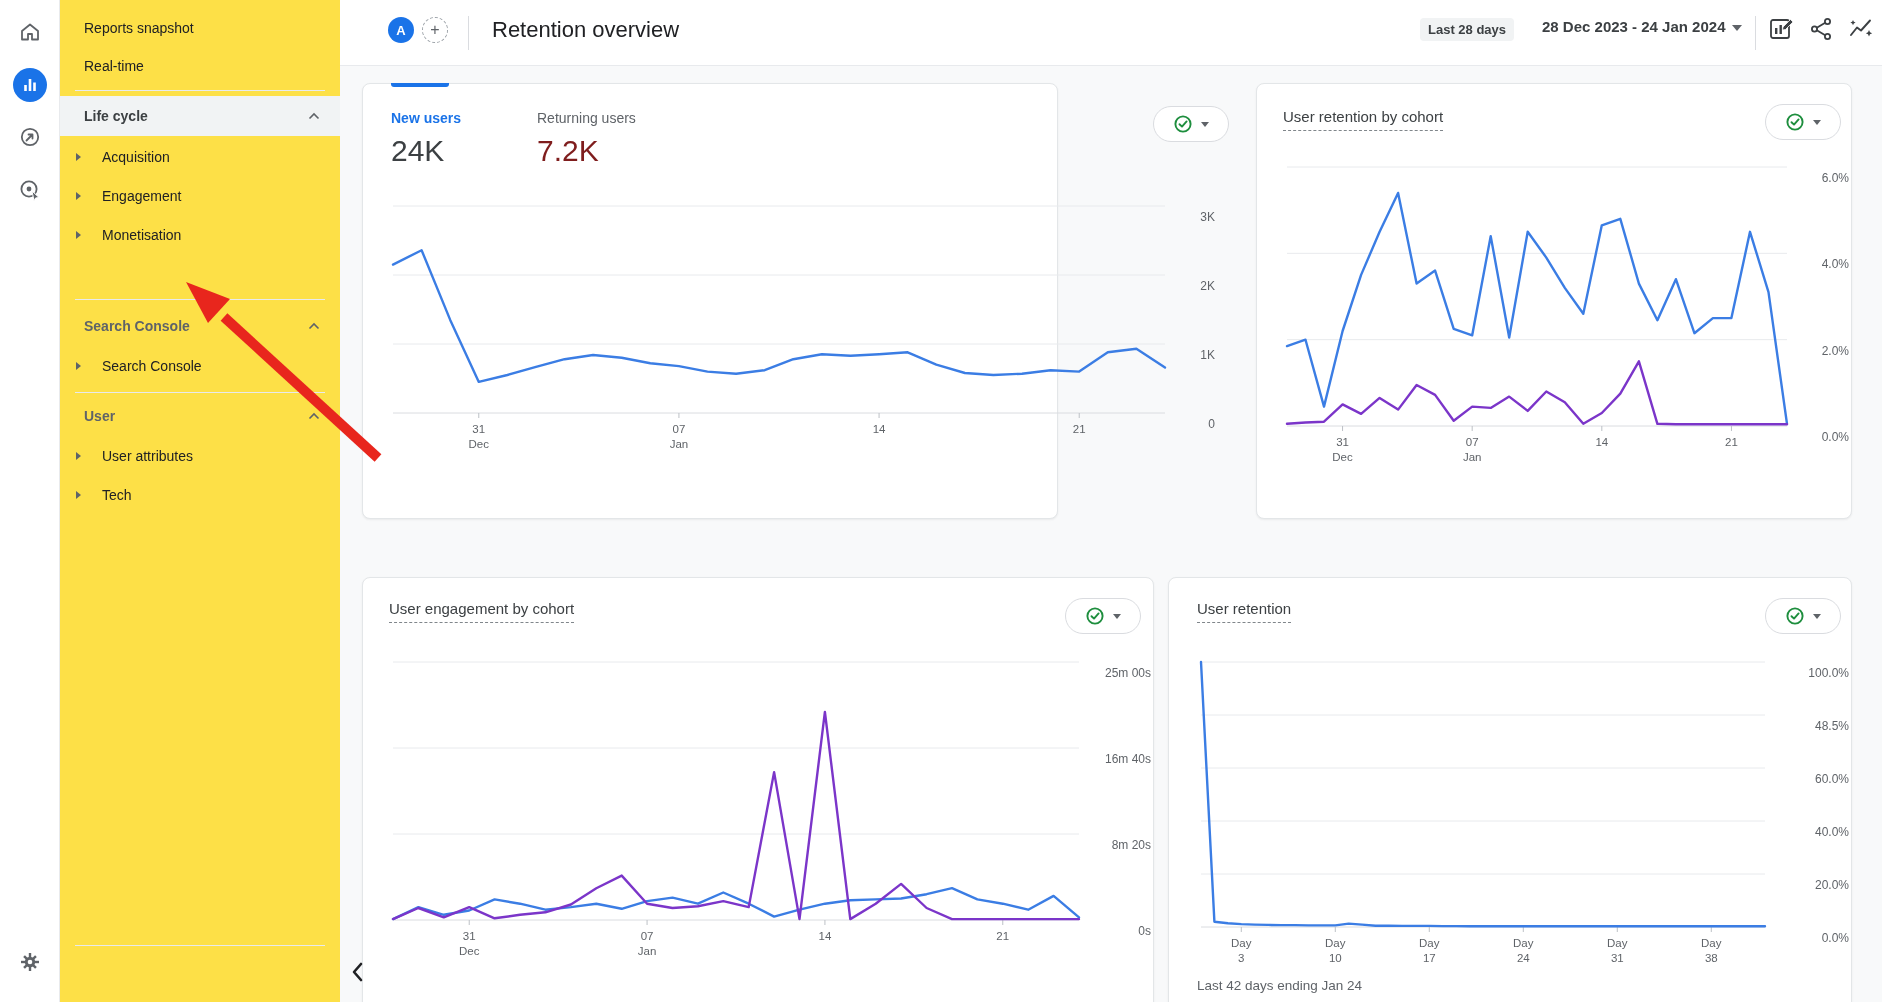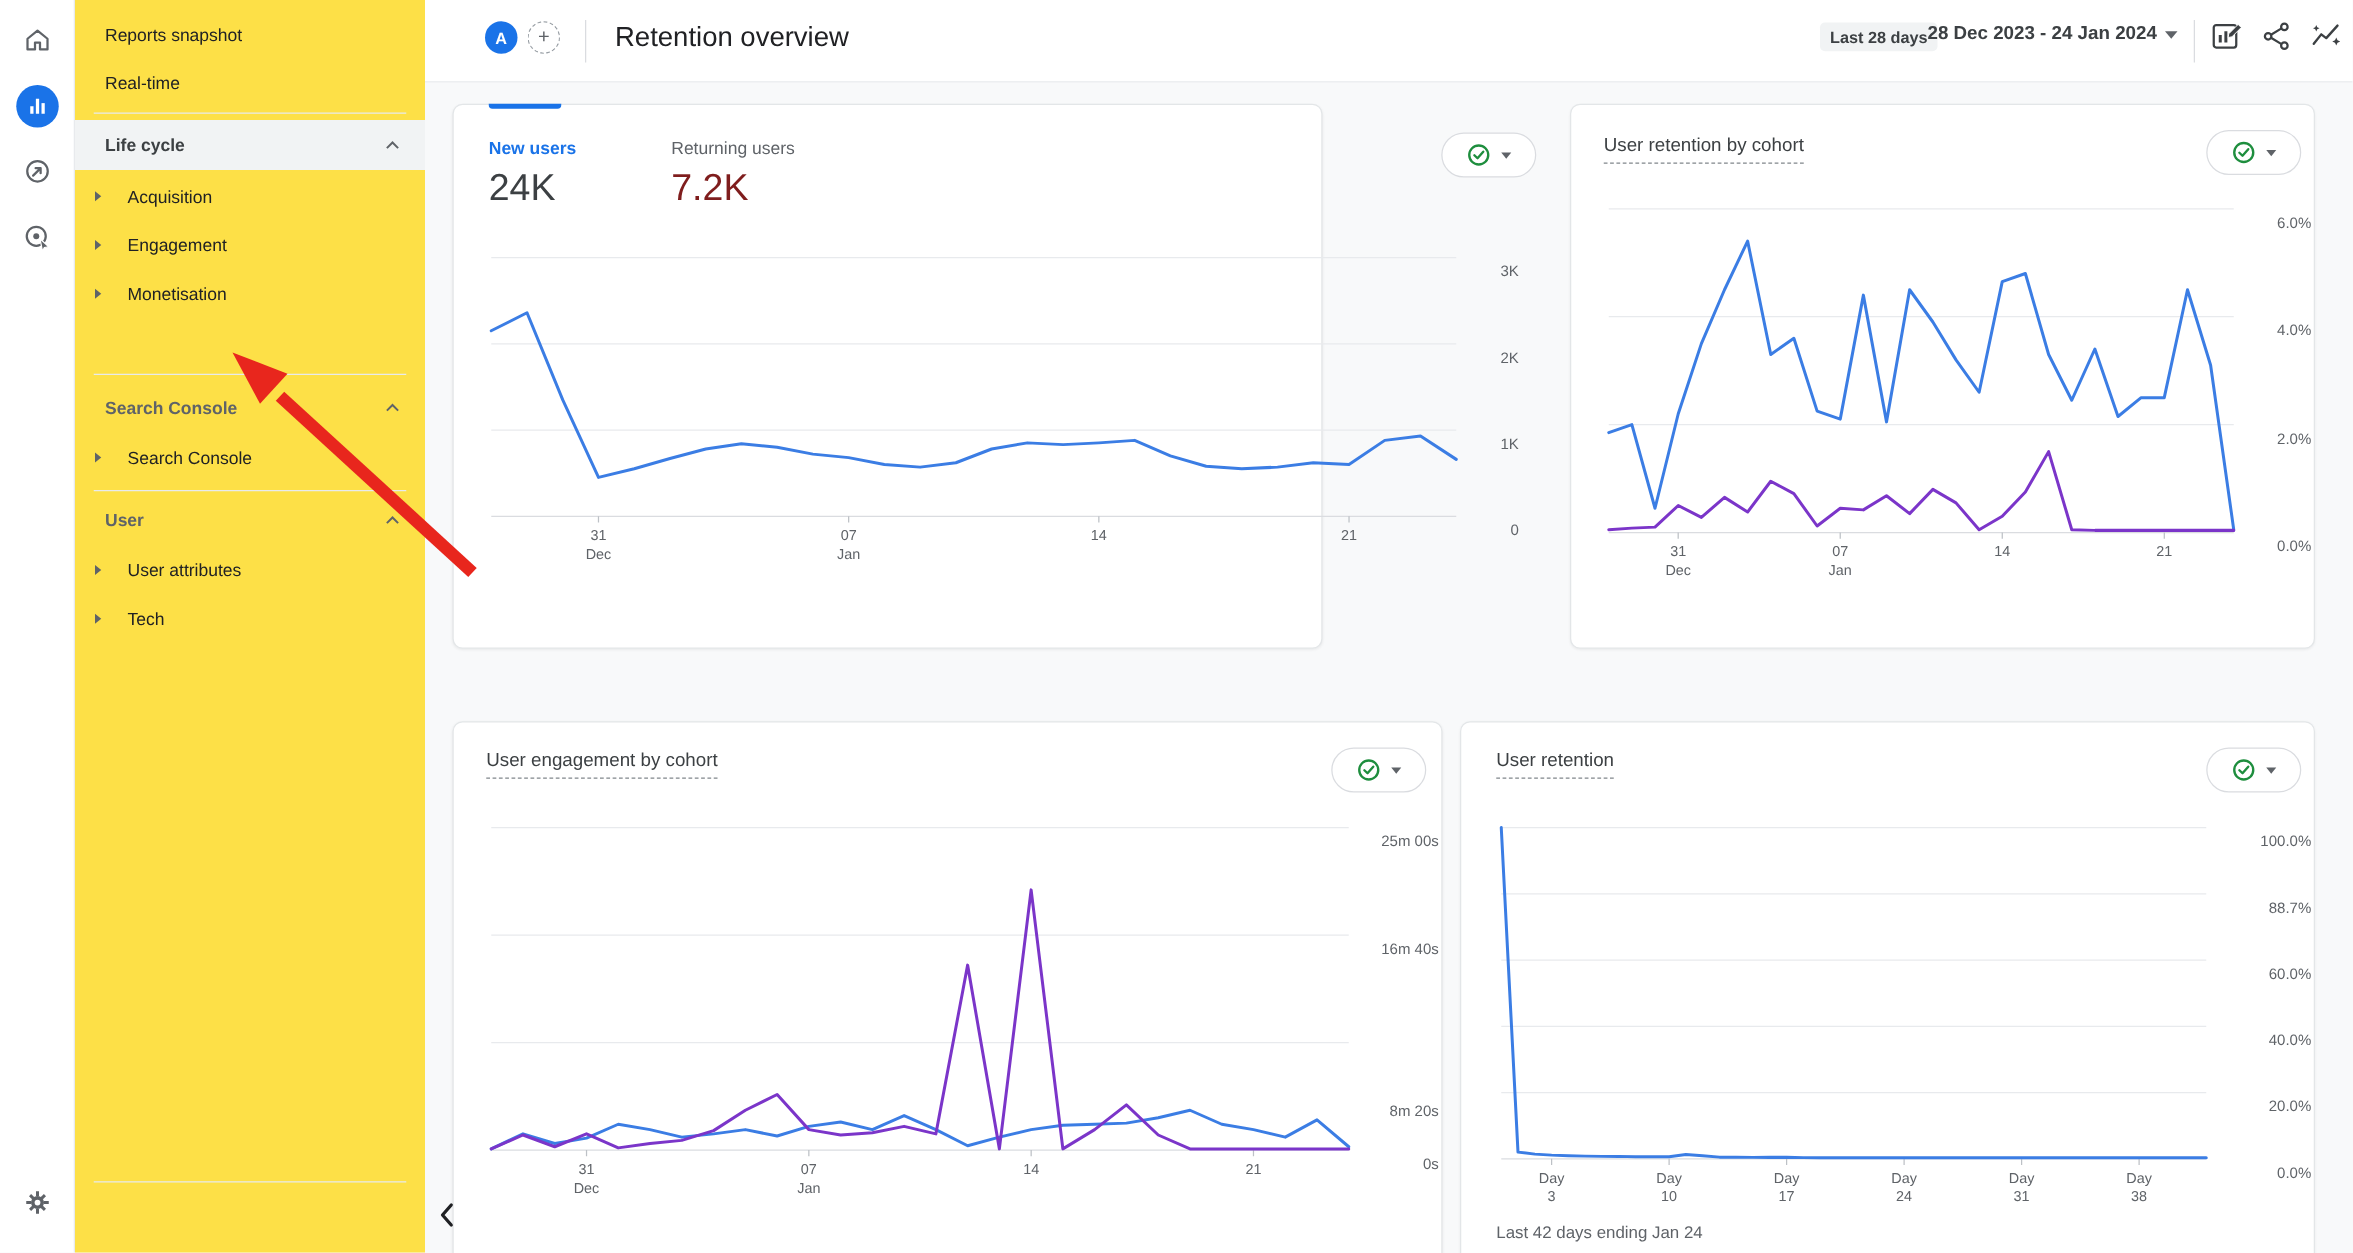--- a/index.html
+++ b/index.html
@@ -22,21 +22,21 @@
   .divider { position:absolute; left:15px; width:250px; border-top:1px solid #e8eaed; }
   .sel-pill { position:absolute; left:6px; width:264px; height:37px; background:#e8f0fe; border-radius:19px; display:flex; align-items:center; padding-left:36px; font-size:14px; color:#1a73e8; font-weight:bold; cursor:pointer; }
   .nav-foot-chev { position:absolute; left:290px; top:962px; cursor:pointer; }
 
   
   .main-header { position:absolute; left:340px; top:0; right:0; height:66px; background:#fff; border-bottom:1px solid #e8eaed; z-index:3; }
   .avatar { position:absolute; left:48px; top:17px; width:26px; height:26px; border-radius:50%; background:#1a73e8; color:#fff; font-size:13px; font-weight:bold; display:flex; align-items:center; justify-content:center; cursor:pointer; }
   .plus-circle { position:absolute; left:82px; top:17px; width:26px; height:26px; border-radius:50%; border:1.5px dashed #9aa0a6; color:#5f6368; font-size:16px; display:flex; align-items:center; justify-content:center; cursor:pointer; }
   .hdr-vdiv { position:absolute; top:16px; height:34px; border-left:1px solid #dadce0; }
   .page-title { position:absolute; left:152px; top:17px; font-size:22px; color:#202124; }
-  .date-chip { position:absolute; left:1080px; top:18px; background:#f1f3f4; border-radius:4px; padding:4px 8px; font-size:13px; font-weight:bold; color:#3c4043; cursor:pointer;margin-left:36px; }
+  .date-chip { position:absolute; left:1080px; top:18px; background:#f1f3f4; border-radius:4px; padding:4px 8px; font-size:13px; font-weight:bold; color:#3c4043; cursor:pointer; }
   .date-range { position:absolute; left:1202px; top:18px; font-size:15px; color:#3c4043; font-weight:bold; cursor:pointer; }
   .date-caret { position:absolute; left:1392px; top:25px; width:0; height:0; border-left:5px solid transparent; border-right:5px solid transparent; border-top:6px solid #5f6368; cursor:pointer; }
   .hdr-ic { position:absolute; top:16px; width:26px; height:26px; cursor:pointer; }
 
   
   .card { position:absolute; background:#fff; border:1px solid #e3e6e8; border-radius:8px; box-shadow:0 1px 2px rgba(60,64,67,.08); }
   #card1 { left:362px; top:83px;  width:696px; height:436px; }
   #card2 { left:1256px; top:83px; width:596px; height:436px; }
   #card3 { left:362px; top:577px; width:792px; height:470px; }
   #card4 { left:1168px; top:577px; width:684px; height:470px; }
@@ -277,21 +277,21 @@
   <div class="dq-pill" style="left:702px; top:20px">
     <svg width="20" height="20" viewBox="0 0 20 20">
       <circle cx="10" cy="10" r="7.6" fill="none" stroke="#1e8e3e" stroke-width="1.9"></circle>
       <path d="M6.5 10.2 L9 12.6 L13.6 7.4" fill="none" stroke="#1e8e3e" stroke-width="1.9" stroke-linecap="round" stroke-linejoin="round"></path>
     </svg>
     <span class="dq-caret"></span>
   </div>
   <div class="chart" style="left:30px; top:84px; width:762px; height:301px">
       <div class="ylab" style="left: 692px; width: 66px; top: 4px;">25m 00s</div>
       <div class="ylab" style="left: 692px; width: 66px; top: 90px;">16m 40s</div>
-      <div class="ylab" style="left: 692px; width: 66px; top: 176px; margin-top: 44px;">8m 20s</div>
+      <div class="ylab" style="left: 692px; width: 66px; top: 176px;">8m 20s</div>
       <div class="ylab" style="left: 692px; width: 66px; top: 262px;">0s</div>
       <div class="xlab" style="left: 40.2222px; top: 267px;">31<br>Dec</div>
       <div class="xlab" style="left: 218.074px; top: 267px;">07<br>Jan</div>
       <div class="xlab" style="left: 395.926px; top: 267px;">14</div>
       <div class="xlab" style="left: 573.778px; top: 267px;">21</div>
       <svg width="762" height="301">
         <line x1="0" y1="0" x2="686" y2="0" stroke="#e8eaed" stroke-width="1"></line>
         <line x1="0" y1="86" x2="686" y2="86" stroke="#e8eaed" stroke-width="1"></line>
         <line x1="0" y1="172" x2="686" y2="172" stroke="#e8eaed" stroke-width="1"></line>
         <line x1="0" y1="258" x2="686" y2="258" stroke="#dadce0" stroke-width="1"></line>
@@ -309,21 +309,21 @@
   <div class="card-title" style="left:28px; top:22px">User retention</div>
   <div class="dq-pill" style="left:596px; top:20px">
     <svg width="20" height="20" viewBox="0 0 20 20">
       <circle cx="10" cy="10" r="7.6" fill="none" stroke="#1e8e3e" stroke-width="1.9"></circle>
       <path d="M6.5 10.2 L9 12.6 L13.6 7.4" fill="none" stroke="#1e8e3e" stroke-width="1.9" stroke-linecap="round" stroke-linejoin="round"></path>
     </svg>
     <span class="dq-caret"></span>
   </div>
   <div class="chart" style="left:32px; top:84px; width:652px; height:308px">
       <div class="ylab" style="left: 570px; width: 78px; top: 4px;">100.0%</div>
-      <div class="ylab" style="left: 570px; width: 78px; top: 57px;">88.7%</div>
+      <div class="ylab" style="left: 570px; width: 78px; top: 57px;">48.5%</div>
       <div class="ylab" style="left: 570px; width: 78px; top: 110px;">60.0%</div>
       <div class="ylab" style="left: 570px; width: 78px; top: 163px;">40.0%</div>
       <div class="ylab" style="left: 570px; width: 78px; top: 216px;">20.0%</div>
       <div class="ylab" style="left: 570px; width: 78px; top: 269px;">0.0%</div>
       <div class="xlab" style="left: 4.28571px; top: 274px;">Day<br>3</div>
       <div class="xlab" style="left: 98.2857px; top: 274px;">Day<br>10</div>
       <div class="xlab" style="left: 192.286px; top: 274px;">Day<br>17</div>
       <div class="xlab" style="left: 286.286px; top: 274px;">Day<br>24</div>
       <div class="xlab" style="left: 380.286px; top: 274px;">Day<br>31</div>
       <div class="xlab" style="left: 474.286px; top: 274px;">Day<br>38</div>

